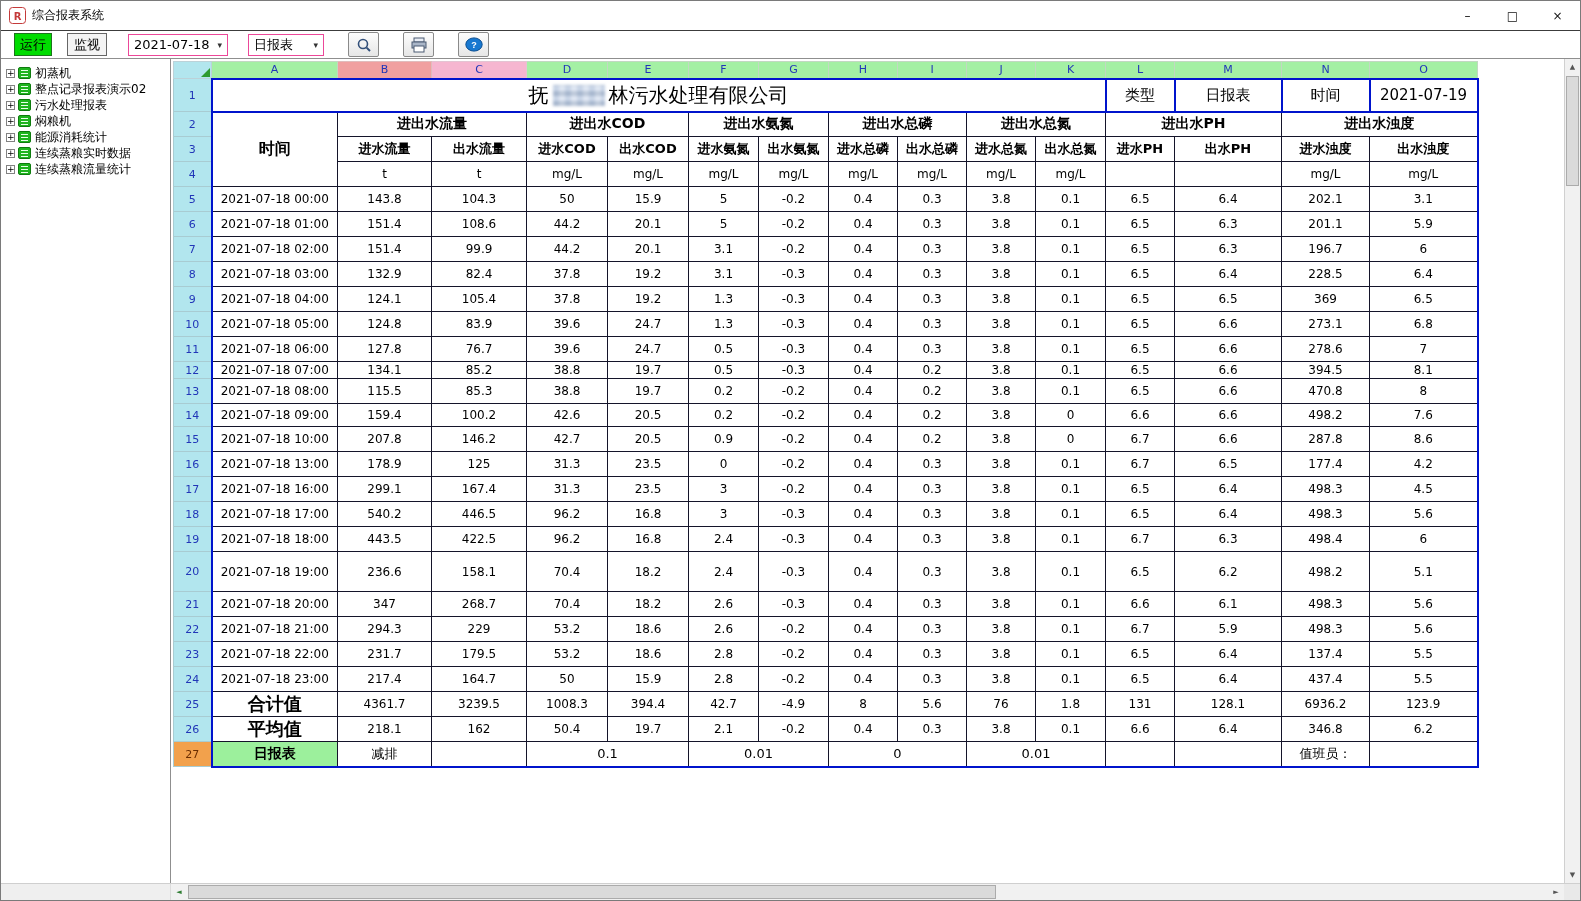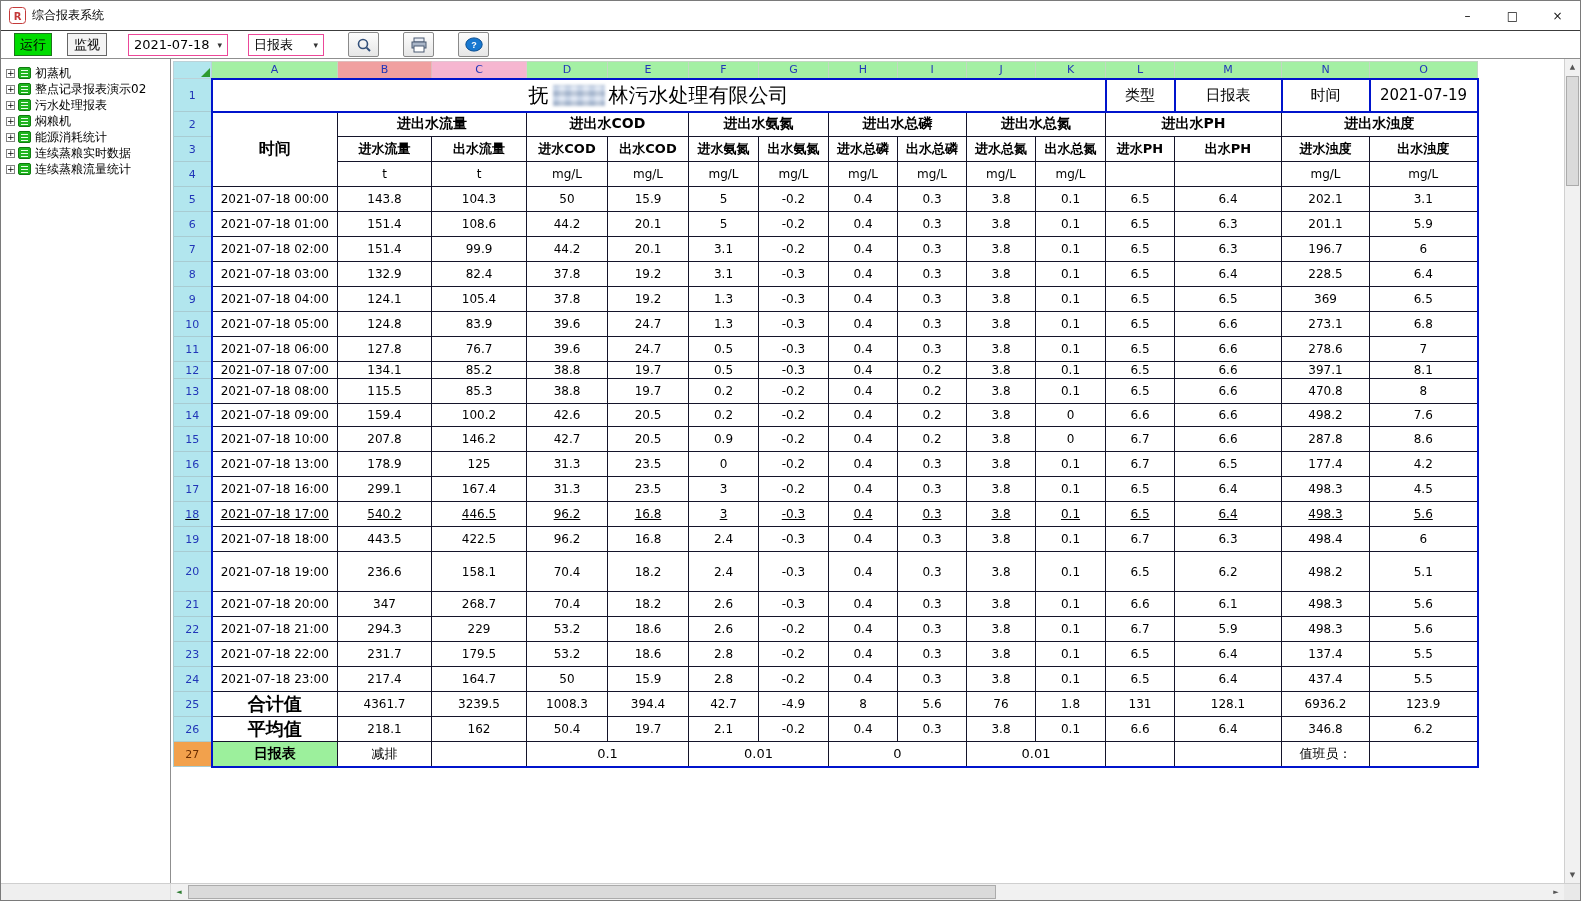--- a/index.html
+++ b/index.html
@@ -425,21 +425,21 @@
               <td class="num">38.8</td>
               <td class="num">19.7</td>
               <td class="num">0.5</td>
               <td class="num">-0.3</td>
               <td class="num">0.4</td>
               <td class="num">0.2</td>
               <td class="num">3.8</td>
               <td class="num">0.1</td>
               <td class="num">6.5</td>
               <td class="num">6.6</td>
-              <td class="num">397.1</td>
+              <td class="num">394.5</td>
               <td class="num br">8.1</td>
             </tr>
             <tr style="height: 25px;">
               <td class="rowhdr">13</td>
               <td class="timecell bl">2021-07-18 08:00</td>
               <td class="num">115.5</td>
               <td class="num">85.3</td>
               <td class="num">38.8</td>
               <td class="num">19.7</td>
               <td class="num">0.2</td>
@@ -518,21 +518,21 @@
               <td class="num">-0.2</td>
               <td class="num">0.4</td>
               <td class="num">0.3</td>
               <td class="num">3.8</td>
               <td class="num">0.1</td>
               <td class="num">6.5</td>
               <td class="num">6.4</td>
               <td class="num">498.3</td>
               <td class="num br">4.5</td>
             </tr>
-            <tr style="height: 25px; text-decoration: underline;">
+            <tr style="height: 25px;">
               <td class="rowhdr">18</td>
               <td class="timecell bl">2021-07-18 17:00</td>
               <td class="num">540.2</td>
               <td class="num">446.5</td>
               <td class="num">96.2</td>
               <td class="num">16.8</td>
               <td class="num">3</td>
               <td class="num">-0.3</td>
               <td class="num">0.4</td>
               <td class="num">0.3</td>

